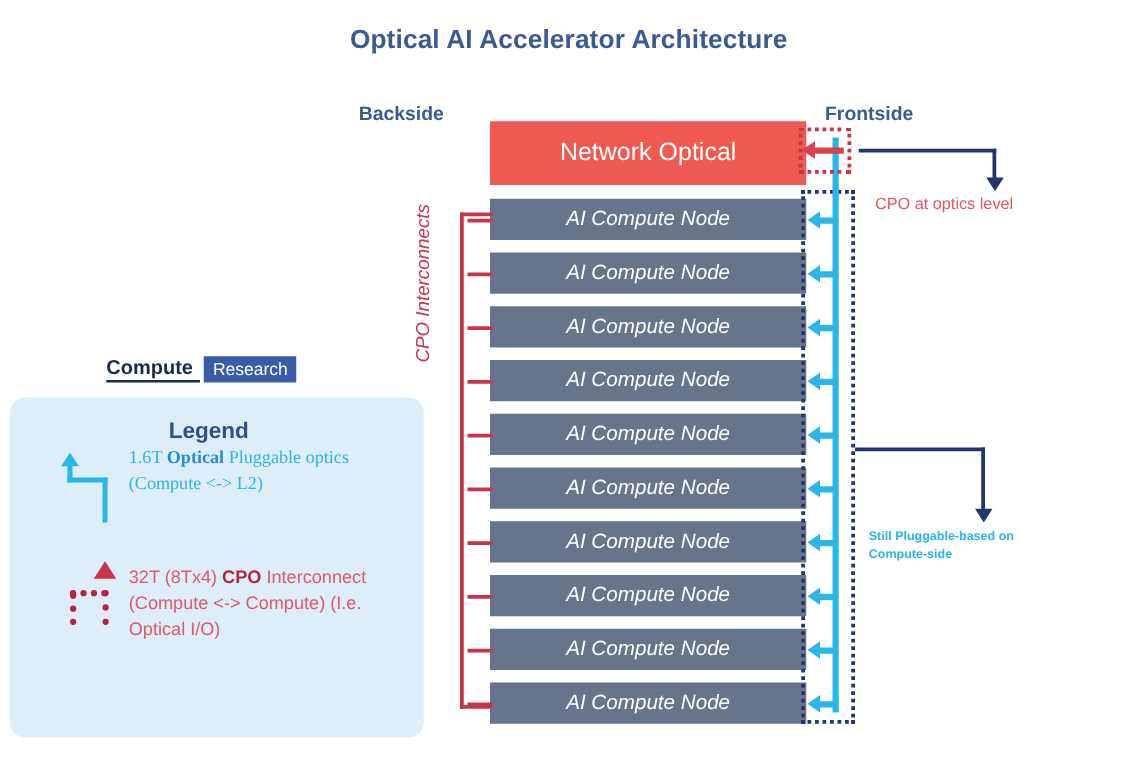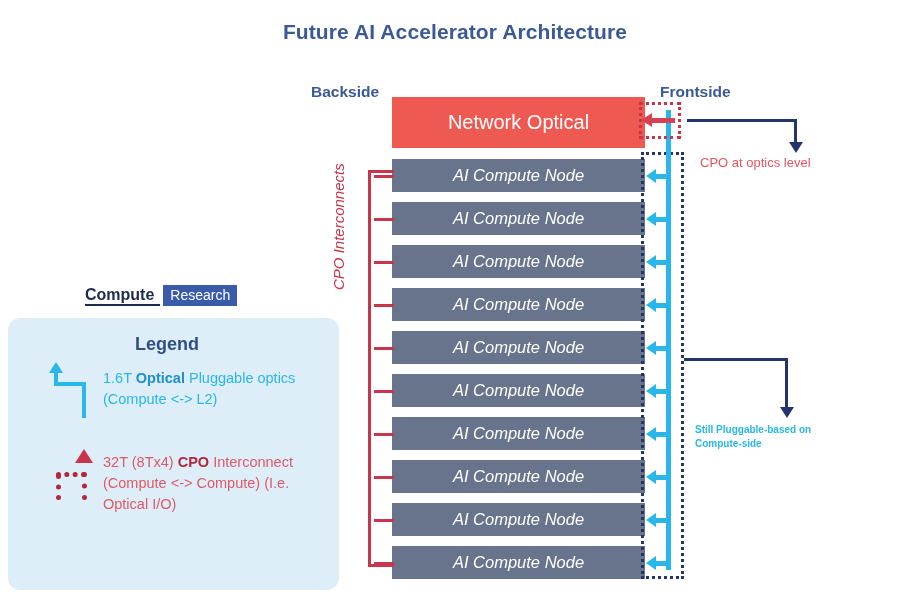--- a/index.html
+++ b/index.html
@@ -32,21 +32,21 @@
   }
 
   
   .side-label {
     position: absolute;
     font-size: 15.5px;
     font-weight: bold;
     color: #3a5a96;
     white-space: nowrap;
   }
-  #backside-label { left: 311px; top: 83px; }
+  #backside-label { left: 287px; top: 83px; }
   #frontside-label { left: 660px; top: 83px; }
 
   
   .switch {
     position: absolute;
     left: 392px;
     top: 97px;
     width: 253px;
     height: 51px;
     background: #ee5a52;
@@ -270,21 +270,21 @@
     font-weight: bold;
     color: #2f4f86;
   }
   .legend-entry-text {
     position: absolute;
     left: 103px;
     width: 210px;
     font-size: 14.5px;
     line-height: 1.45;
   }
-  #legend-text-1 { top: 368px; color: #29b6e8; }
+  #legend-text-1 { top: 356px; color: #29b6e8; font-family: Liberation Serif, serif; }
   #legend-text-1 b { color: #1f8fd0; }
   #legend-text-2 { top: 452px; color: #e05968; }
   #legend-text-2 b { color: #b5253c; }
 
   
   #legend-icon-1 { position: absolute; left: 46px; top: 364px; width: 46px; height: 54px; }
   #li1-vert-right { position: absolute; left: 36px; top: 18px; width: 4px; height: 36px; background: #29b6e8; }
   #li1-horiz { position: absolute; left: 8px; top: 18px; width: 32px; height: 4px; background: #29b6e8; }
   #li1-vert-left { position: absolute; left: 8px; top: 8px; width: 4px; height: 14px; background: #29b6e8; }
   #li1-head {
@@ -313,21 +313,21 @@
     border-left: 9px solid transparent;
     border-right: 9px solid transparent;
     border-bottom: 14px solid #c8344a;
   }
 </style>
 </head>
 <body>
 
 <div id="canvas">
 
-  <div class="title">Future AI Accelerator Architecture</div>
+  <div class="title">Optical AI Accelerator Architecture</div>
 
   <div class="side-label" id="backside-label">Backside</div>
   <div class="side-label" id="frontside-label">Frontside</div>
 
   <div class="switch">
     <span class="switch-label">Network Optical</span>
   </div>
 
   <div id="node-stack">
       <div class="node">

